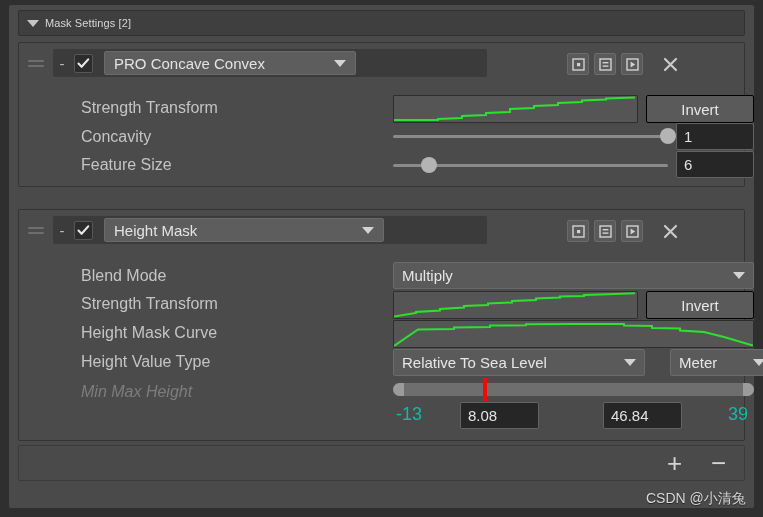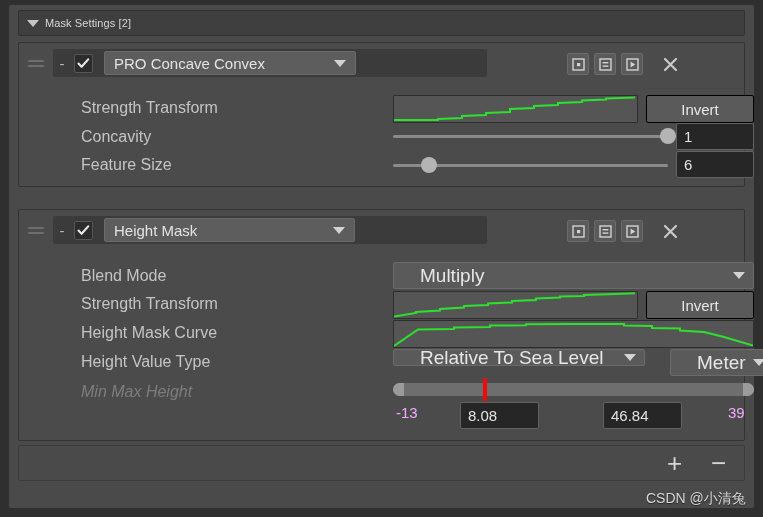--- a/index.html
+++ b/index.html
@@ -94,36 +94,36 @@
     background:#b4b4b4;top:50%;transform:translate(-50%,-50%);
   }
 
   .numfield{
     background:#262626;border:1px solid #636363;border-radius:2px;
     color:#e3e3e3;font-size:15px;display:flex;align-items:center;
     padding-left:7px;box-sizing:border-box;
   }
   .dd{
     background:#5a5a5a;border:1px solid #6b6b6b;border-radius:2px;
-    color:#e6e6e6;font-size:19px;display:flex;align-items:center;
-    padding-left:26px;box-sizing:border-box;
+    color:#e6e6e6;font-size:15px;display:flex;align-items:center;
+    padding-left:8px;box-sizing:border-box;
   }
   .dd .caret{margin-left:auto;margin-right:8px;}
 
   
   .mmtrack{
     position:absolute;height:13px;background:#6e6e6e;border-radius:7px;
     box-sizing:border-box;
   }
   .mmcap{position:absolute;width:11px;height:13px;background:#9b9b9b;top:0;}
   .mmcap.l{left:0;border-radius:7px 0 0 7px;}
   .mmcap.r{right:0;border-radius:0 7px 7px 0;}
   .mmmark{position:absolute;width:4px;background:#f00a0a;}
 
-  .rangeval{color:#f0abfc;font-size:15px;position:absolute;text-align:right;}
+  .rangeval{color:#14b8a6;font-size:18px;position:absolute;text-align:right;}
 
   .footer-box{
     position:absolute;left:9px;width:727px;height:36px;
     background:#4a4a4a;border:1px solid #3b3b3b;border-radius:2px;
     box-sizing:border-box;
   }
   .pm{position:absolute;color:#d5d5d5;font-size:26px;line-height:1;user-select:none;}
   .watermark{
     position:absolute;color:#d8d8d8;font-size:14px;
     text-shadow:0 1px 1px rgba(0,0,0,.55);white-space:nowrap;
@@ -229,21 +229,21 @@
       <div class="grip">
             <i></i>
             <i></i>
           </div>
       <div class="collapse">-</div>
       <div class="cbox">
         <svg width="13" height="13" viewBox="0 0 13 13">
               <path d="M1.5 6.6 L4.6 9.8 L11.2 2.4" stroke="#e9e9e9" stroke-width="2.1" fill="none" stroke-linecap="round" stroke-linejoin="round"></path>
             </svg>
       </div>
-      <div class="mod-dd" style="width:251px;gap:15px;">
+      <div class="mod-dd" style="width:280px;gap:15px;">
         <span>Height Mask</span>
         <span class="caret"></span>
       </div>
     </div>
 
     <div class="hdr-btns" style="left:548px;top:10px;">
       <div class="ibtn">
         <svg width="13" height="13" viewBox="0 0 13 13">
               <rect x="1" y="1" width="11" height="11" fill="none" stroke="#d2d2d2" stroke-width="1.4"></rect>
               <rect x="5" y="5" width="3.2" height="3.2" fill="#d2d2d2"></rect>
@@ -294,21 +294,21 @@
     </div>
     <div class="curve" style="position:absolute;left:374px;top:110px;width:361px;height:28px;">
       <svg width="359" height="26" viewBox="0 0 359 26" preserveAspectRatio="none">
         <polyline points="0,25 24,8.5 60,8 60,6.5 96,6 96,4.5 132,4.3 132,3.2 180,3 230,3 230,4.5 258,5 258,7 286,7.5 286,9.5 310,11 330,16 359,24.5" fill="none" stroke="#2ee02e" stroke-width="2"></polyline>
       </svg>
     </div>
 
     <div class="row" style="left:62px;top:140px;">
       <span class="lbl">Height Value Type</span>
     </div>
-    <div class="dd" style="position:absolute;left:374px;top:139px;width:252px;height:17px;">
+    <div class="dd" style="position:absolute;left:374px;top:139px;width:252px;height:27px;">
       <span>Relative To Sea Level</span>
       <span class="caret"></span>
     </div>
     <div class="dd" style="position:absolute;left:631px;top:139px;width:104px;height:27px;margin-left:20px;">
       <span>Meter</span>
       <span class="caret"></span>
     </div>
 
     <div class="row" style="left:62px;top:170px;">
       <span class="lbl dim">Min Max Height</span>

